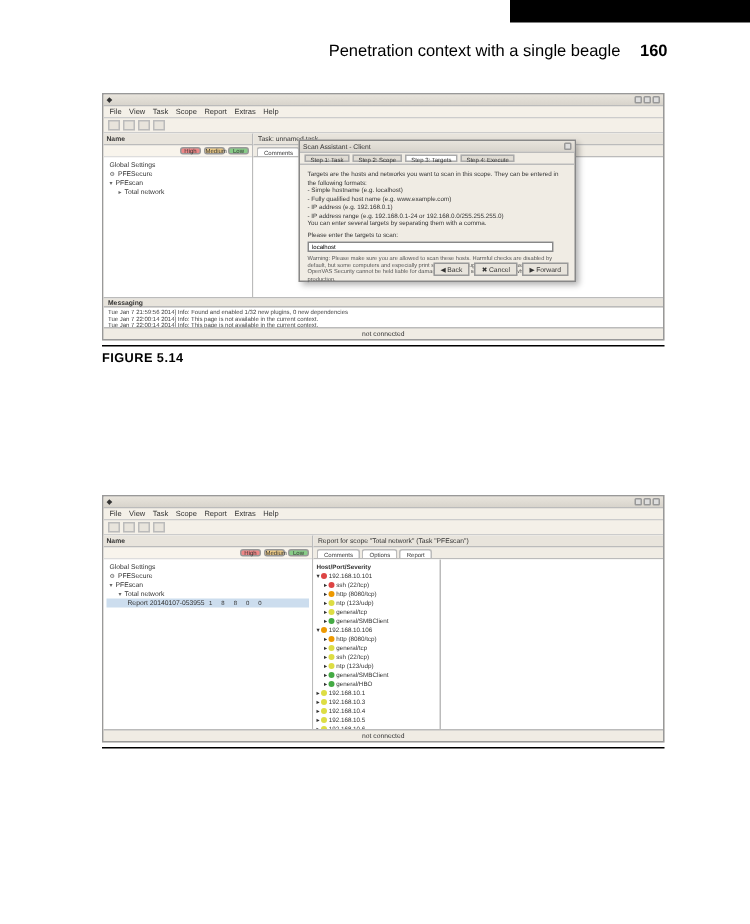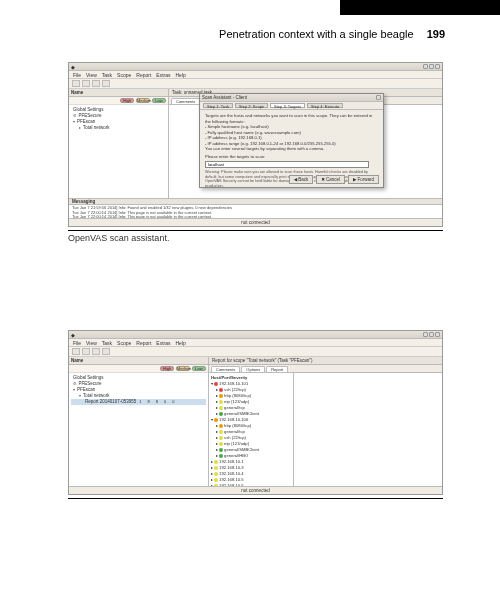--- a/index.html
+++ b/index.html
@@ -145,21 +145,21 @@
   .rep-row{display:flex;gap:3px;align-items:center;}
   .col-nums{display:flex;gap:6px;font-size:4px;}
 </style>
 </head>
 <body>
 
 <div class="black-bar"></div>
 
 <div class="page-header">
   <span class="title">Penetration context with a single beagle</span>
-  <span class="num">199</span>
+  <span class="num">160</span>
 </div>
 
 <div class="figure-block fig1">
   <div class="app-window">
     <div class="titlebar">
       <span>◆</span>
       <span class="wbtns">
         <span class="wbtn"></span>
         <span class="wbtn"></span>
         <span class="wbtn"></span>
@@ -261,21 +261,21 @@
       <div class="mhdr">Messaging</div>
       <div class="mbody">
         <div>Tue Jan 7 21:59:56 2014] Info: Found and enabled 1/32 new plugins, 0 new dependencies</div>
         <div>Tue Jan 7 22:00:14 2014] Info: This page is not available in the current context.</div>
         <div>Tue Jan 7 22:00:14 2014] Info: This page is not available in the current context.</div>
       </div>
     </div>
     <div class="statusbar">not connected</div>
   </div>
   <hr class="fig-rule">
-  <div class="fig-caption">OpenVAS scan assistant.</div>
+  <div class="fig-label">FIGURE 5.14</div>
 </div>
 
 <div class="figure-block fig2">
   <div class="app-window">
     <div class="titlebar">
       <span>◆</span>
       <span class="wbtns">
         <span class="wbtn"></span>
         <span class="wbtn"></span>
         <span class="wbtn"></span>

